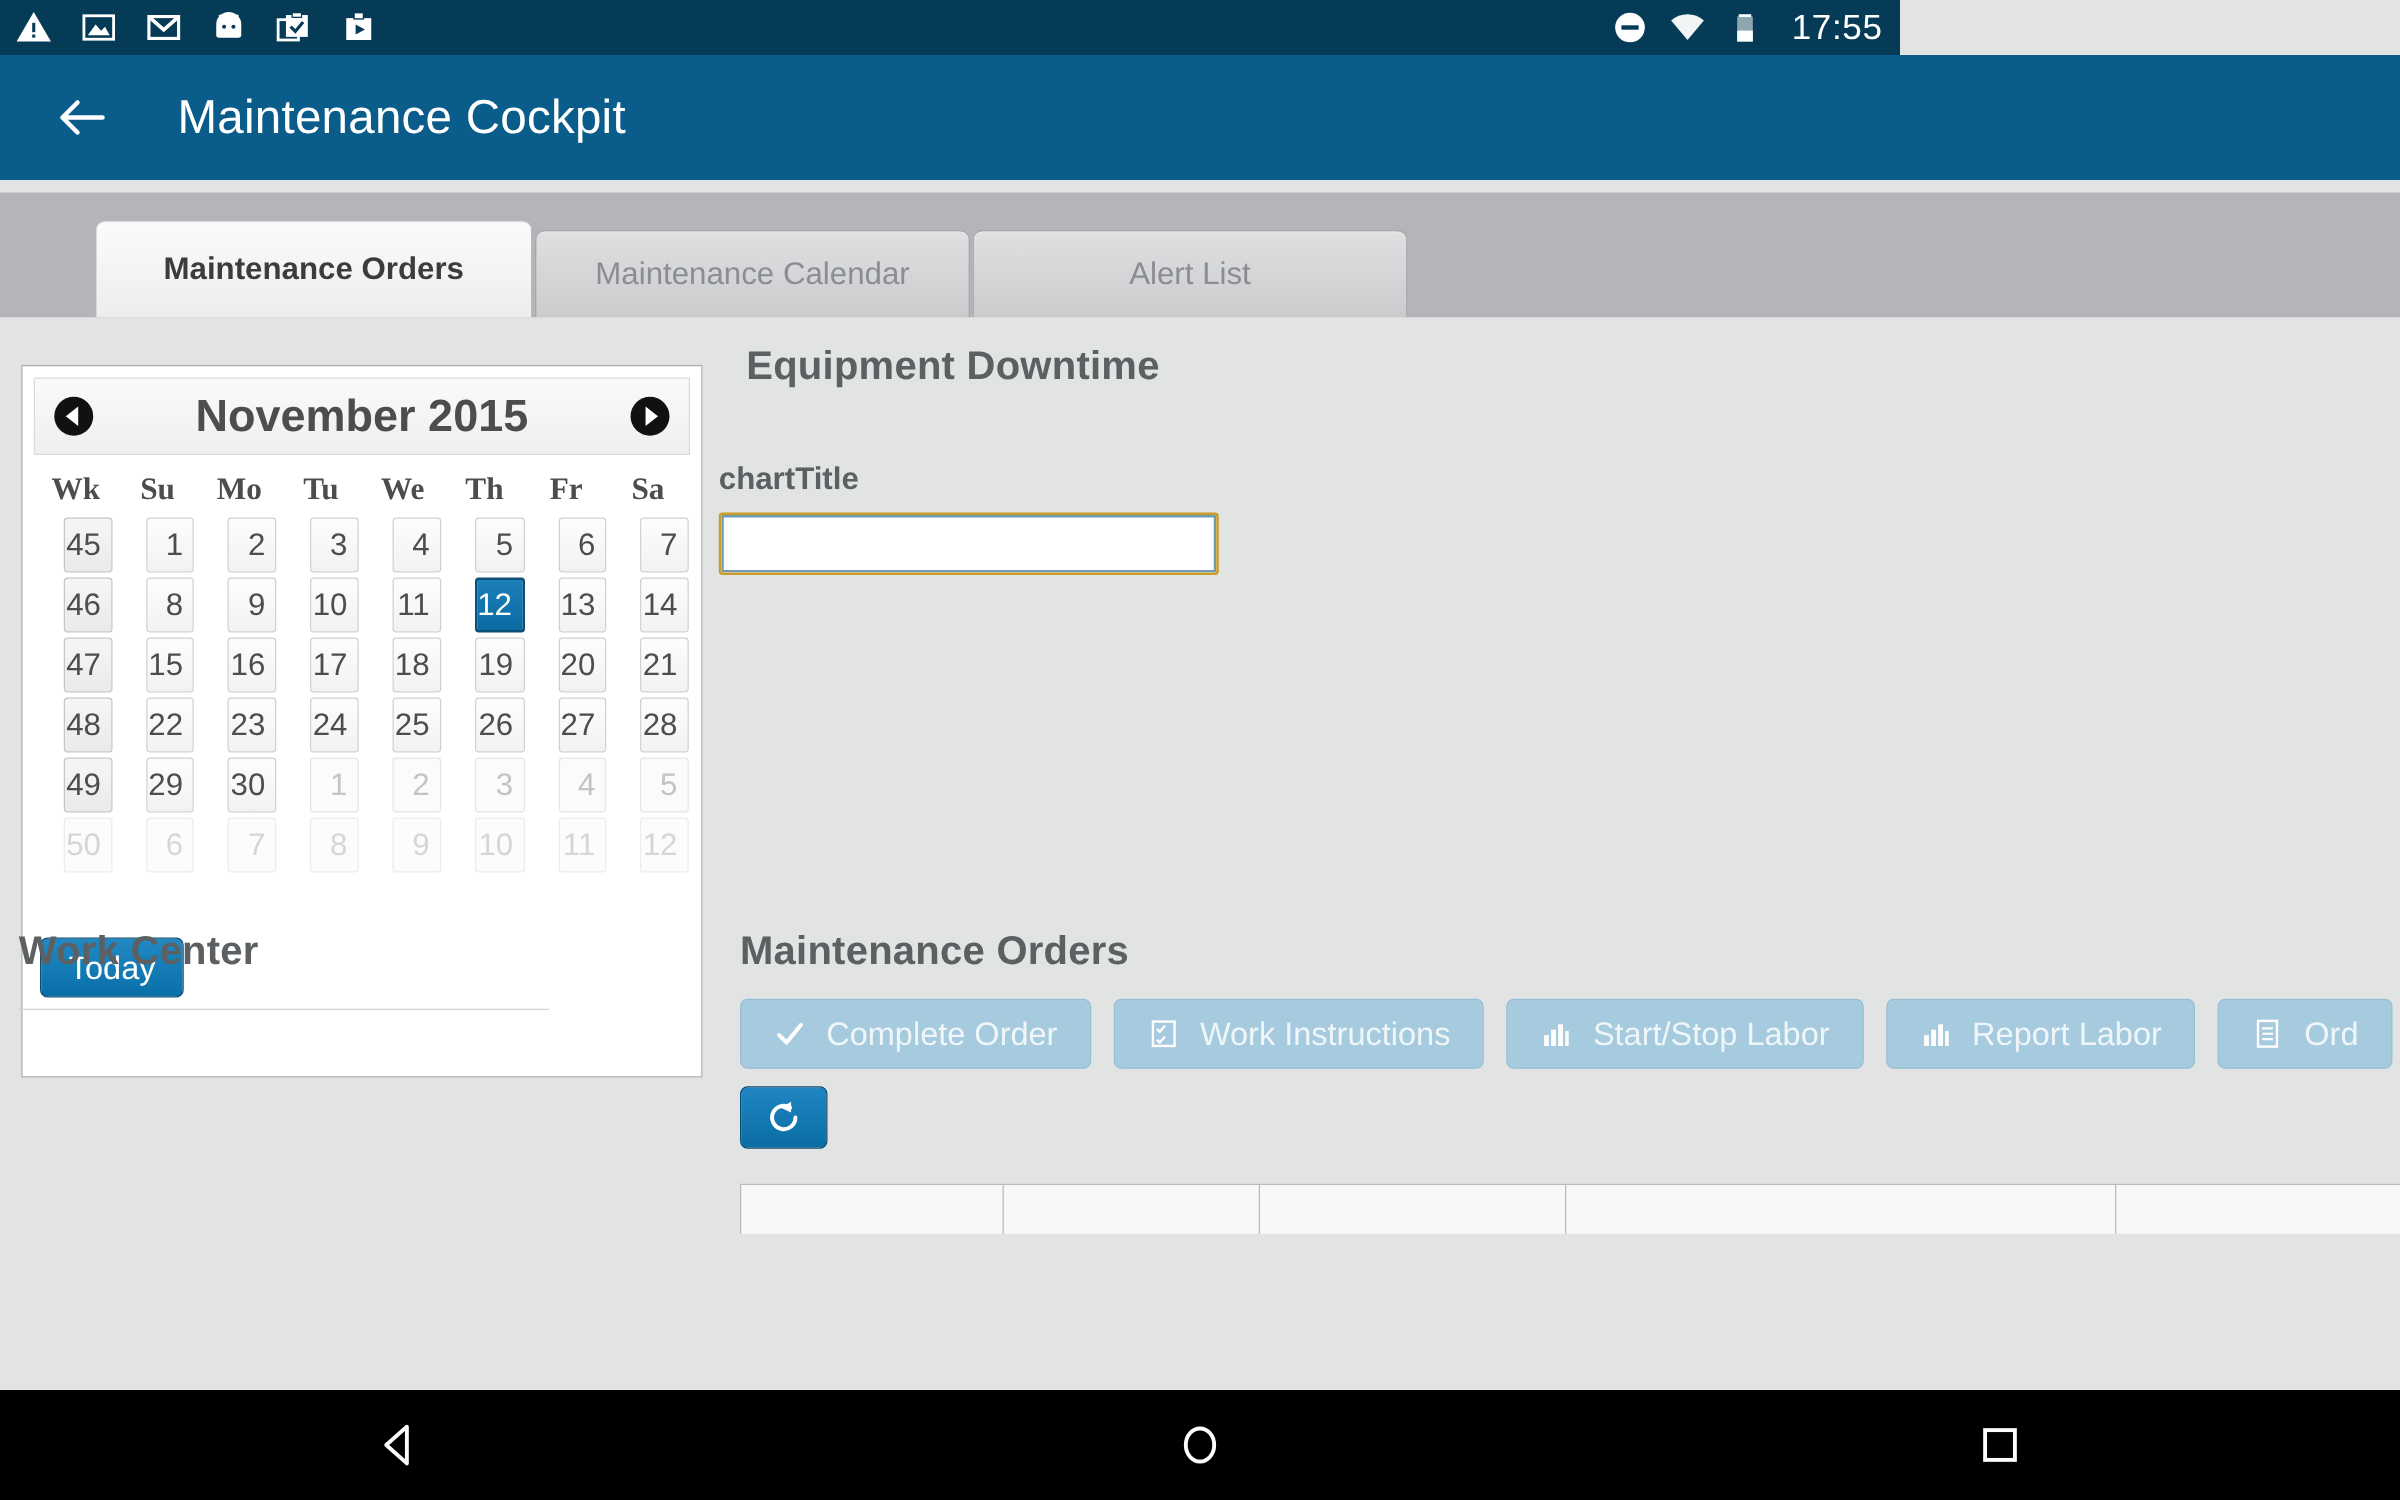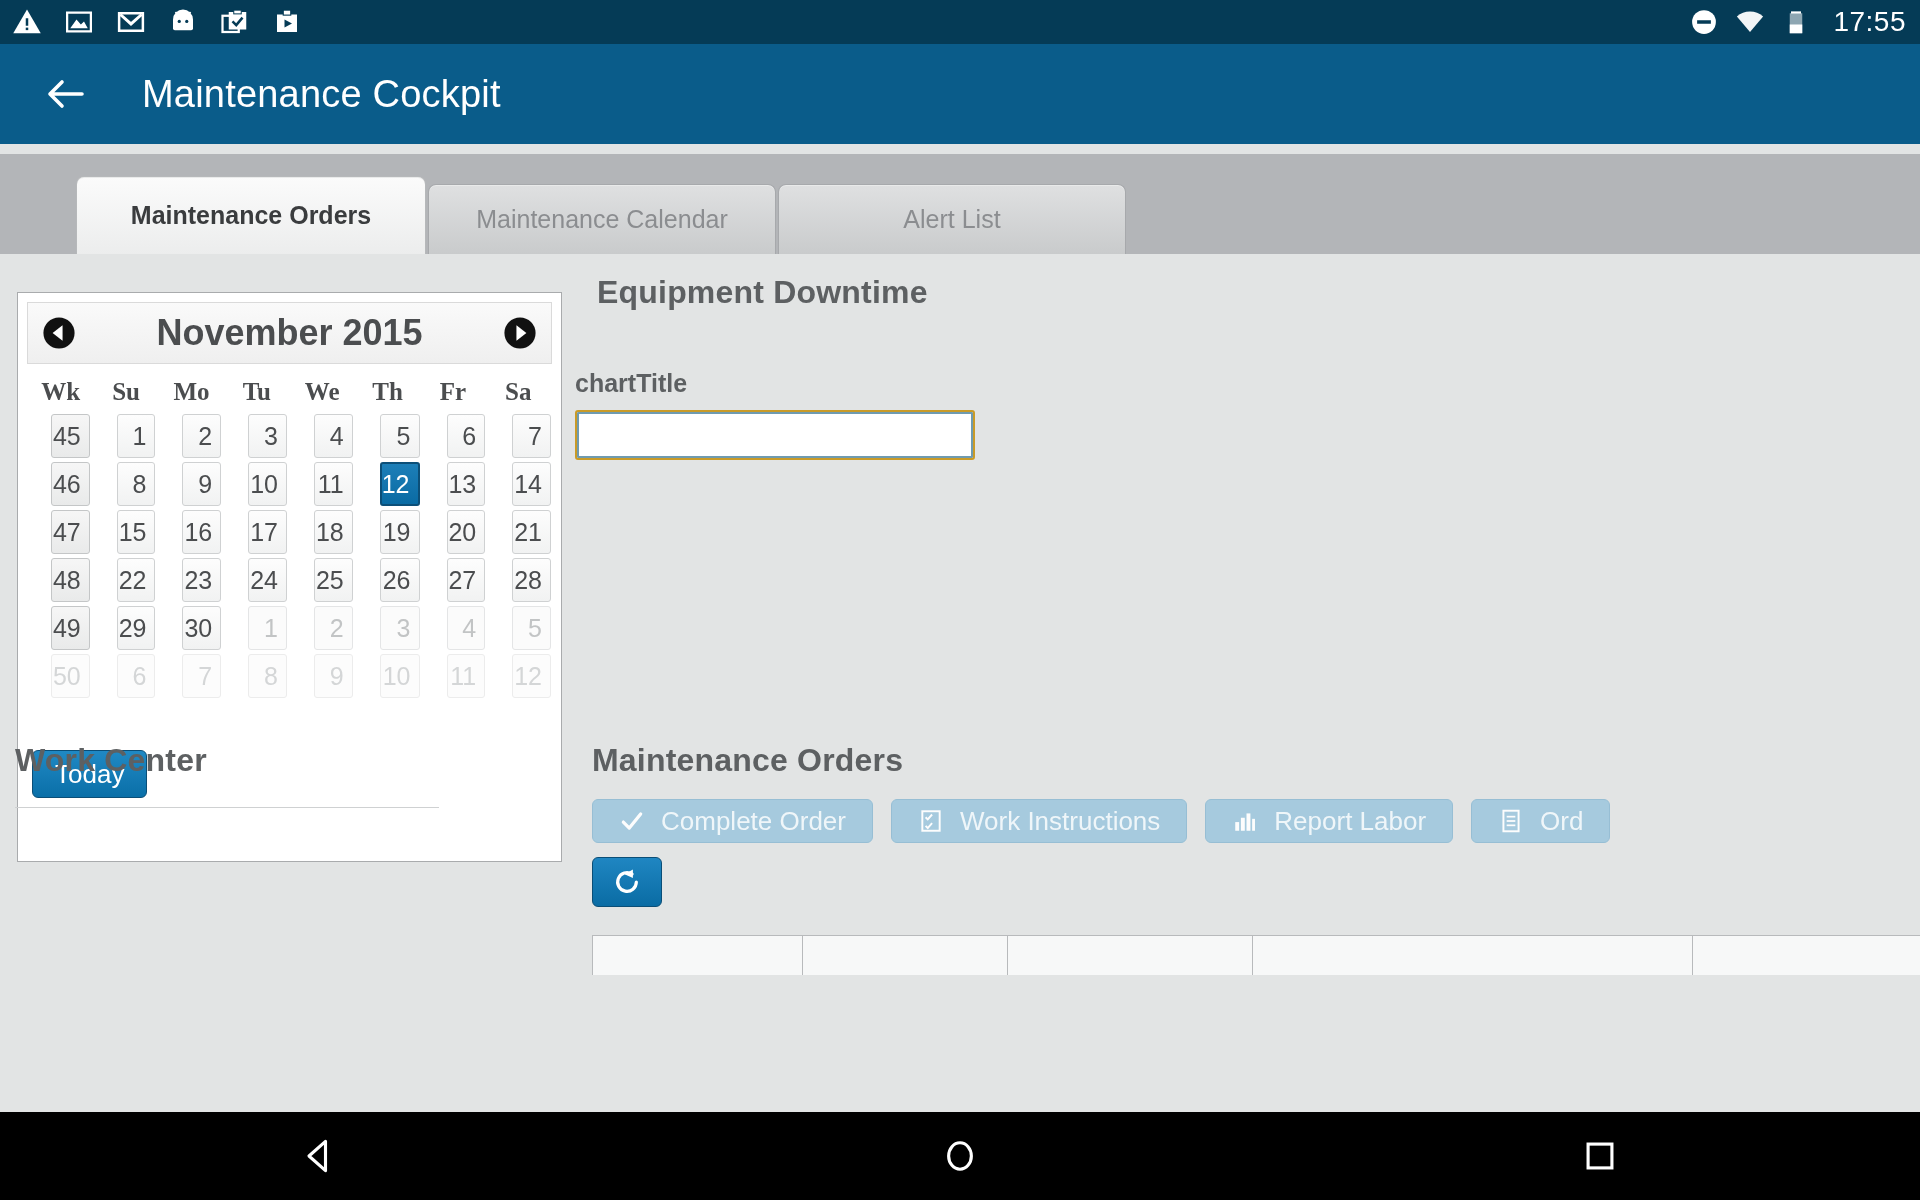--- a/index.html
+++ b/index.html
@@ -6,21 +6,21 @@
   html, body {
     width: 1920px; height: 1200px;
     font-family: "Liberation Sans", sans-serif;
     background: #e2e4e4;
     overflow: hidden;
   }
   #root { position: relative; width: 1920px; height: 1200px; }
 
   
   .statusbar {
-    position: absolute; top: 0; left: 0; width: 1920px; height: 44px;
+    position: absolute; top: 0; left: 0; width: 1520px; height: 44px;
     background: #053b56;
     display: flex; align-items: center; justify-content: space-between;
     padding: 0 14px 0 12px;
   }
   .sb-left { display: flex; align-items: center; gap: 22px; }
   .sb-right { display: flex; align-items: center; gap: 16px; }
   .sb-icon { width: 30px; height: 30px; display: block; }
   .sb-time {
     color: #ffffff; font-size: 28px; letter-spacing: 0.5px;
     font-family: "Liberation Sans", sans-serif; margin-left: 6px;
@@ -147,21 +147,21 @@
   }
 
   
   .workcenter-block { position: absolute; left: 15px; top: 488px; width: 430px; }
   .wc-divider { margin-top: 28px; border-top: 1px solid #cfd1d2; width: 424px; }
 
   .orders-block { position: absolute; left: 592px; top: 488px; right: 0; }
   .order-toolbar { display: flex; gap: 18px; margin-top: 20px; flex-wrap: nowrap; }
   .tb-btn {
     display: inline-flex; align-items: center; gap: 16px;
-    height: 44px; padding: 0 26px; border-radius: 6px;
+    height: 56px; padding: 0 26px; border-radius: 6px;
     background: #a3c9de; border: 1px solid #93bdd4;
     color: #f0f7fb; font-size: 26px; white-space: nowrap;
     font-family: "Liberation Sans", sans-serif; cursor: pointer;
     opacity: 0.95;
   }
   .tb-btn svg { flex: 0 0 auto; display: block; }
   .btn-refresh {
     margin-top: 14px;
     display: inline-flex; align-items: center; justify-content: center;
     width: 70px; height: 50px; border-radius: 6px;
@@ -362,20 +362,29 @@
           </svg>
           <span>Work Instructions</span>
         </div>
         <div class="tb-btn">
           <svg width="26" height="26" viewBox="0 0 24 24">
             <rect x="3" y="13" width="3.6" height="8" fill="#fff"></rect>
             <rect x="8.2" y="9" width="3.6" height="12" fill="#fff"></rect>
             <rect x="13.4" y="5" width="3.6" height="16" fill="#fff"></rect>
             <rect x="18.6" y="10" width="2.6" height="11" fill="#fff"></rect>
           </svg>
+          <span>Start/Stop Labor</span>
+        </div>
+        <div class="tb-btn">
+          <svg width="26" height="26" viewBox="0 0 24 24">
+            <rect x="3" y="13" width="3.6" height="8" fill="#fff"></rect>
+            <rect x="8.2" y="9" width="3.6" height="12" fill="#fff"></rect>
+            <rect x="13.4" y="5" width="3.6" height="16" fill="#fff"></rect>
+            <rect x="18.6" y="10" width="2.6" height="11" fill="#fff"></rect>
+          </svg>
           <span>Report Labor</span>
         </div>
         <div class="tb-btn">
           <svg width="26" height="26" viewBox="0 0 24 24">
             <rect x="5" y="2.5" width="14" height="19" fill="none" stroke="#fff" stroke-width="1.8"></rect>
             <line x1="8" y1="8" x2="16" y2="8" stroke="#fff" stroke-width="1.6"></line>
             <line x1="8" y1="12" x2="16" y2="12" stroke="#fff" stroke-width="1.6"></line>
             <line x1="8" y1="16" x2="16" y2="16" stroke="#fff" stroke-width="1.6"></line>
           </svg>
           <span>Ord</span>

